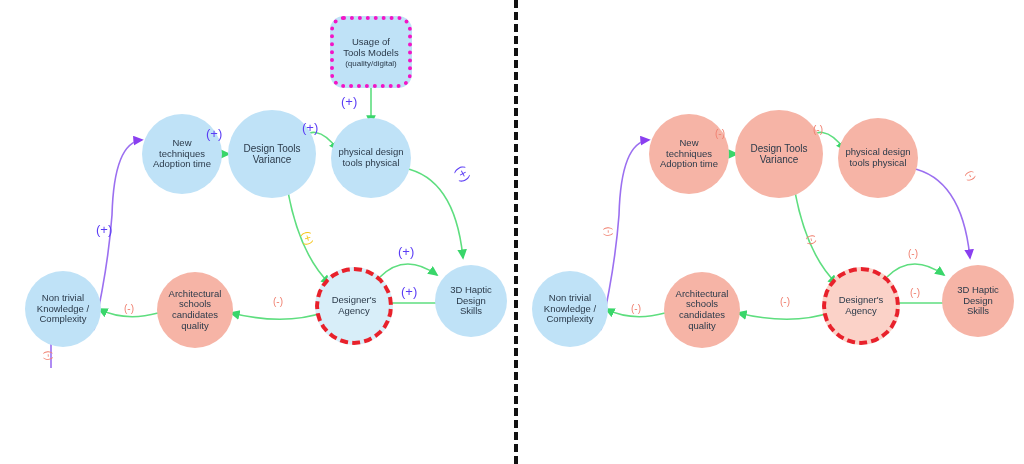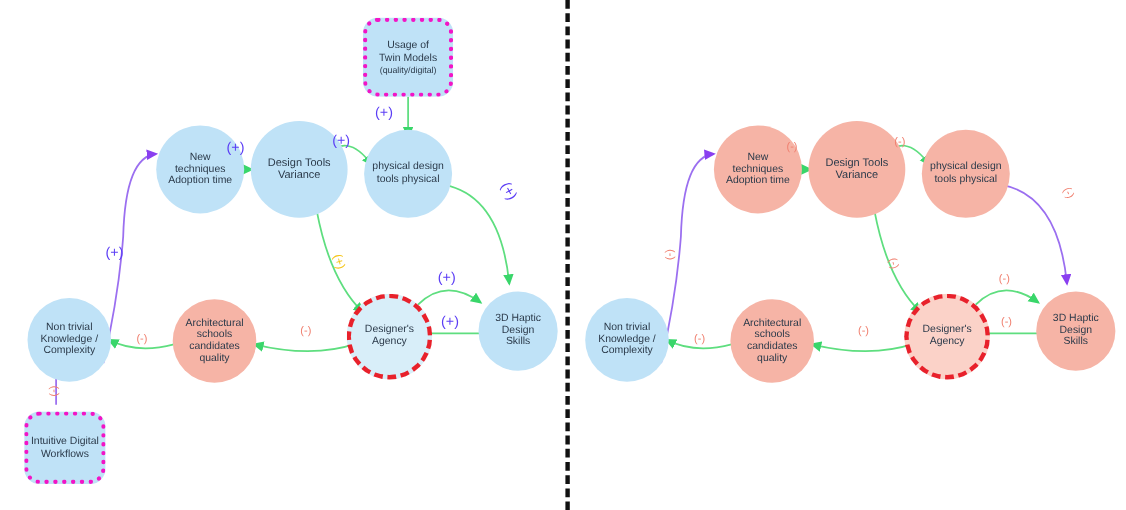--- a/index.html
+++ b/index.html
@@ -64,21 +64,21 @@
       <path d="M94,330 Q108,268 112,215 Q114,142 142,140" marker-end="url(#apu)"></path>
       <path d="M51,368 L51,332" marker-end="url(#apu)"></path>
       <path d="M601,330 Q615,268 619,215 Q621,142 649,140" marker-end="url(#apu)"></path>
       <path d="M911,168 Q962,178 970,258" marker-end="url(#apu)"></path>
     </g>
   </svg>
 
   <div class="box" style="left:330px;top:16px;width:82px;height:72px;font-size:9.5px;">
     <div>
       <span>Usage of</span>
-      <span>Twin Models</span>
+      <span>Tools Models</span>
       <span style="font-size:8px;">(quality/digital)</span>
     </div>
   </div>
 
   <div class="node n-blue" style="left:142px;top:114px;width:80px;height:80px;font-size:9.5px;">
     <div>
       <span>New</span>
       <span>techniques</span>
       <span>Adoption time</span>
     </div>
@@ -123,26 +123,20 @@
   </div>
 
   <div class="node n-blue" style="left:25px;top:271px;width:76px;height:76px;font-size:9.5px;">
     <div>
       <span>Non trivial</span>
       <span>Knowledge /</span>
       <span>Complexity</span>
     </div>
   </div>
 
-  <div class="box" style="left:22px;top:374px;width:74px;height:66px;font-size:9.5px;">
-    <div>
-      <span>Intuitive Digital</span>
-      <span>Workflows</span>
-    </div>
-  </div>
 
   <div class="lbl lbl-purple" style="left:341px;top:94px;font-size:13px;">(+)</div>
   <div class="lbl lbl-purple" style="left:206px;top:126px;font-size:13px;">(+)</div>
   <div class="lbl lbl-purple" style="left:302px;top:120px;font-size:13px;">(+)</div>
   <div class="lbl lbl-purple" style="left:455px;top:166px;font-size:13px;transform:rotate(62deg);">(+)</div>
   <div class="lbl lbl-yellow" style="left:301px;top:232px;font-size:11px;transform:rotate(74deg);">(+)</div>
   <div class="lbl lbl-purple" style="left:398px;top:244px;font-size:13px;">(+)</div>
   <div class="lbl lbl-purple" style="left:401px;top:284px;font-size:13px;">(+)</div>
   <div class="lbl lbl-salmon" style="left:273px;top:296px;font-size:10px;">(-)</div>
   <div class="lbl lbl-salmon" style="left:124px;top:303px;font-size:10px;">(-)</div>

